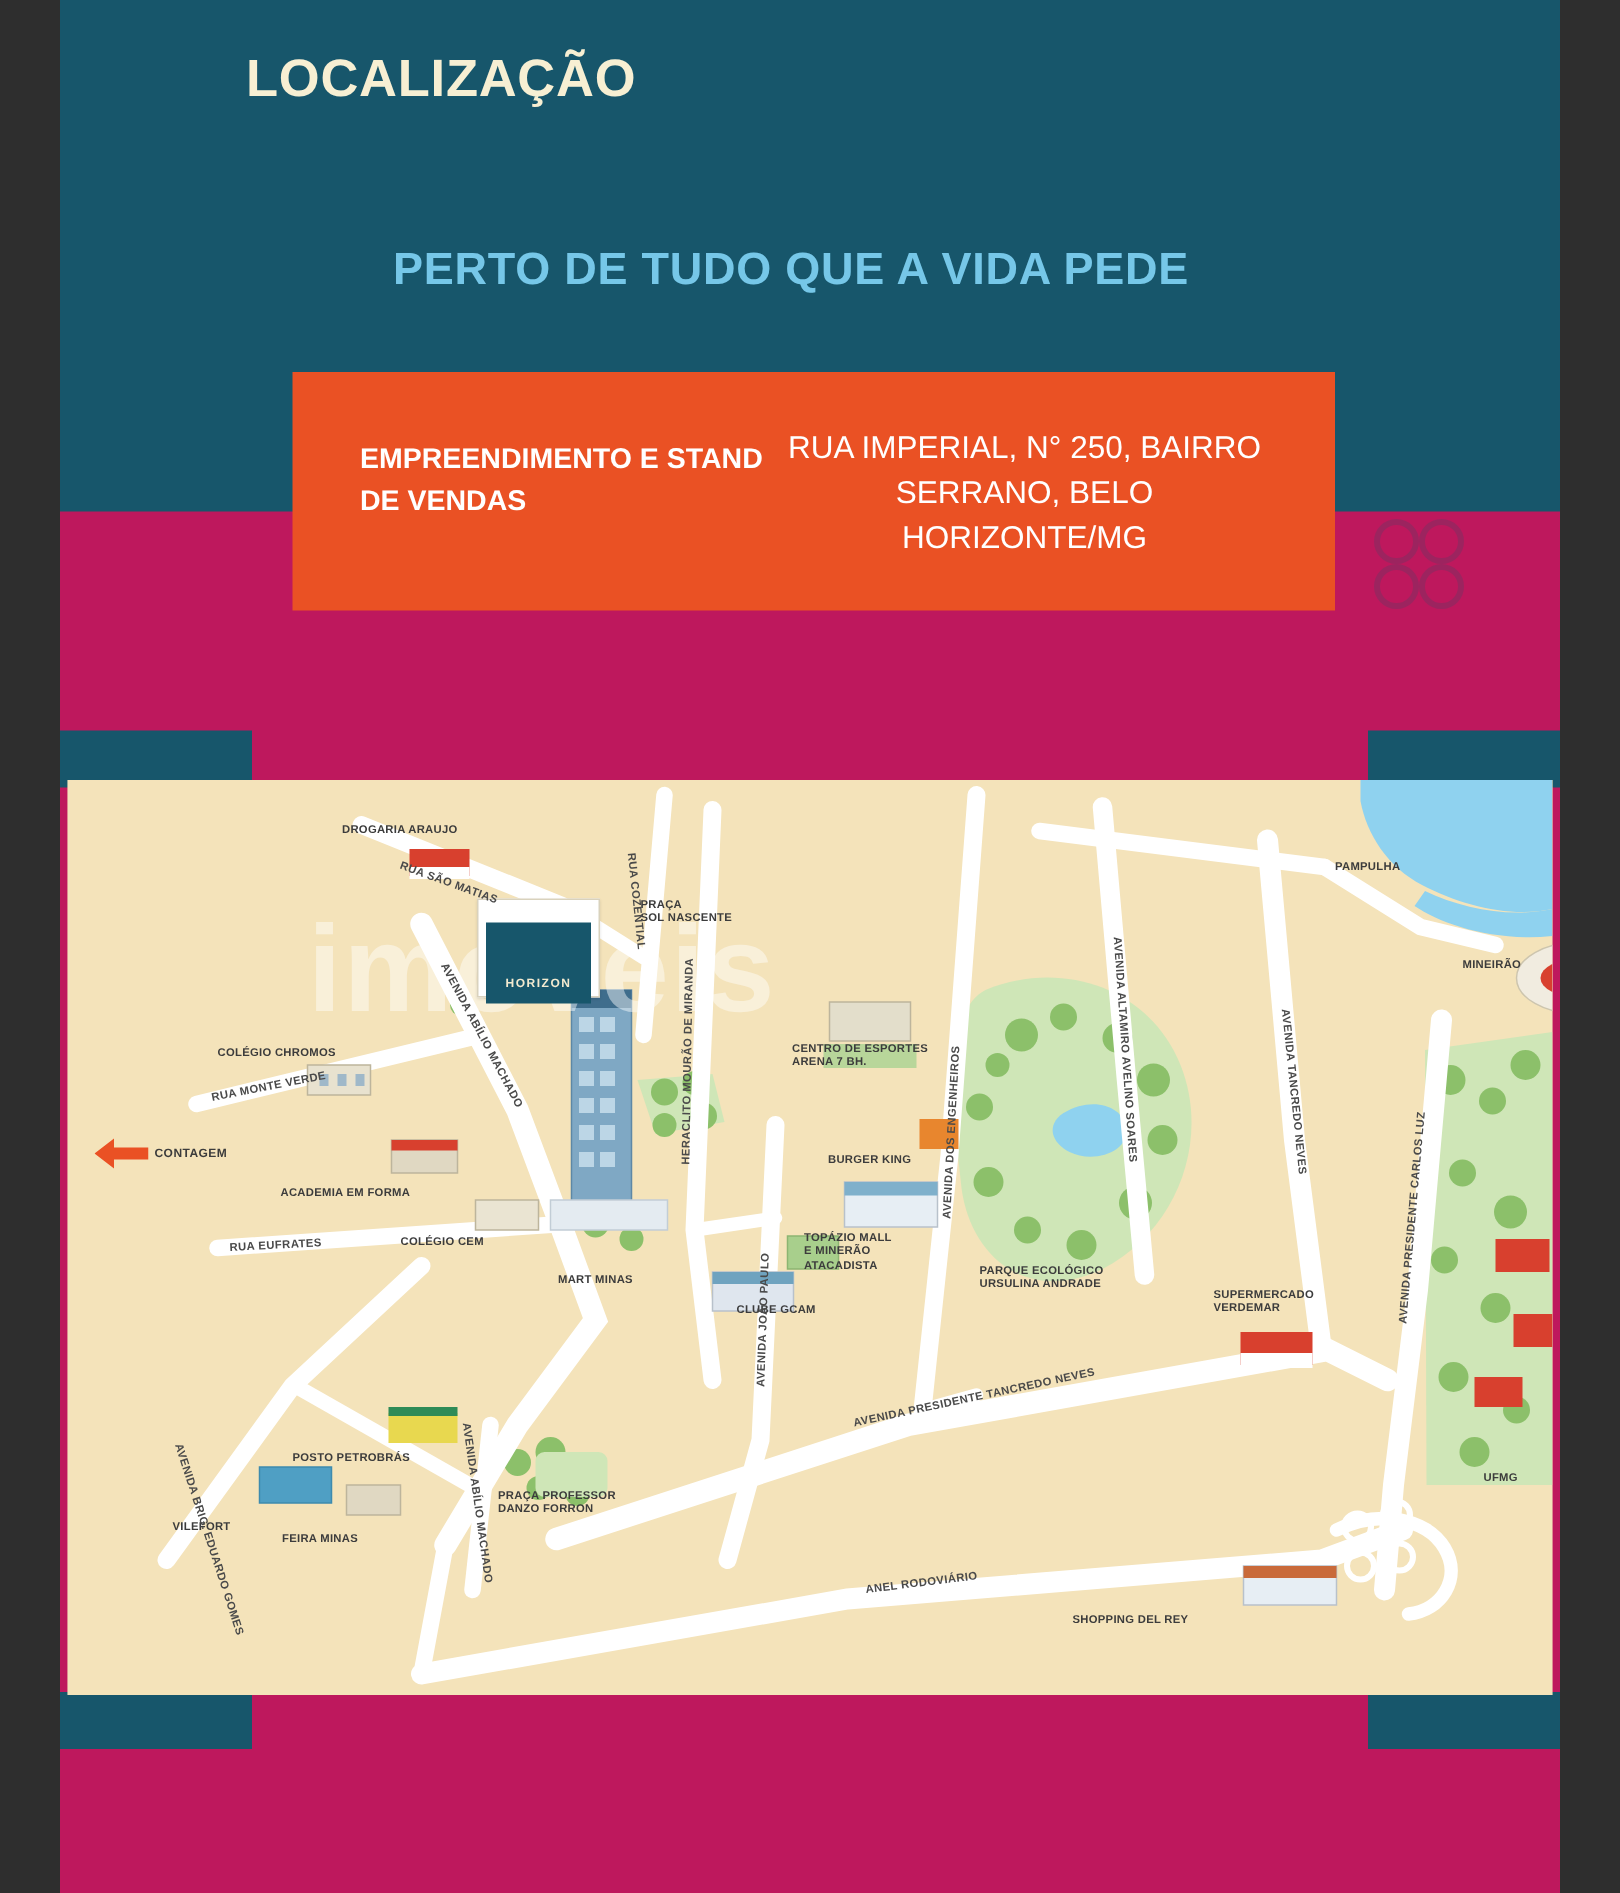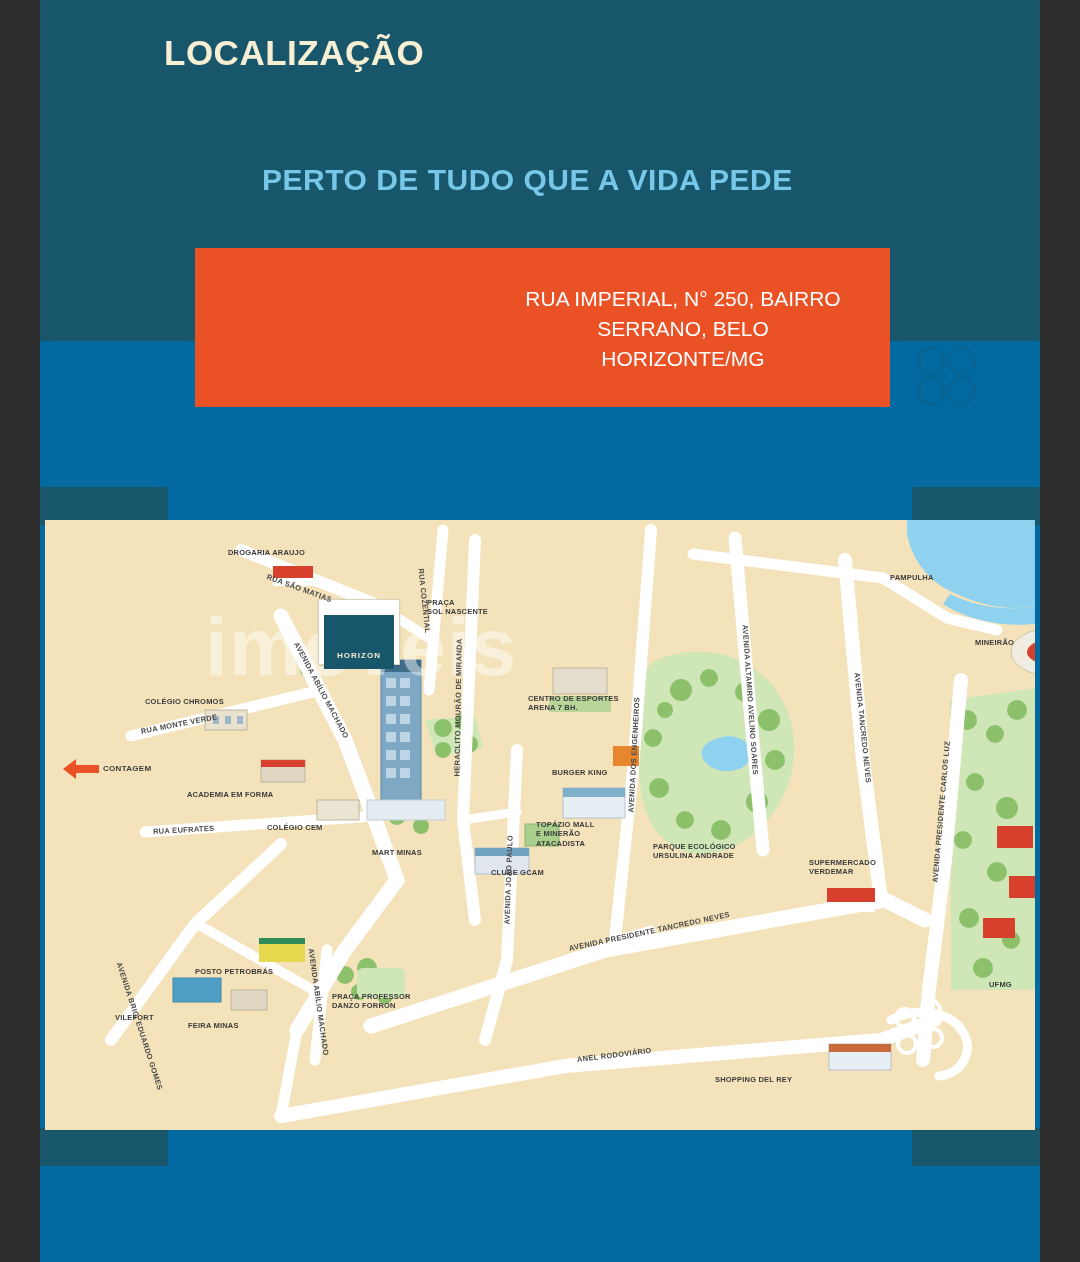--- a/index.html
+++ b/index.html
@@ -32,21 +32,21 @@
     position: absolute;
     right: 0; top: 0;
     width: 40px; height: 1262px;
     background: #2e2e2e;
   }
   .slide {
     position: absolute;
     left: 40px; top: 0;
     width: 1000px;
     height: 1262px;
-    background: #0369a1;
+    background: #be185d;
     overflow: hidden;
   }
   
   .header-band {
     position: absolute;
     left: 0; top: 0;
     width: 1000px;
     height: 341px;
     background: #17566b;
   }
@@ -211,20 +211,22 @@
   <div class="backdrop-right"></div>
 
   <div class="slide">
 
     <div class="header-band"></div>
 
     <div class="header-title">LOCALIZAÇÃO</div>
     <div class="header-sub">PERTO DE TUDO QUE A VIDA PEDE</div>
 
     <div class="address-card">
+      <div class="address-label">EMPREENDIMENTO E
+STAND DE  VENDAS</div>
       <div class="address-value">RUA IMPERIAL,  N° 250,
 BAIRRO SERRANO,
 BELO HORIZONTE/MG</div>
     </div>
 
     <div class="logo-mark">
       <svg width="72" height="72" viewBox="0 0 72 72">
         <g fill="none" stroke="#17566b" stroke-width="4">
           <rect x="8" y="8" width="26" height="26" rx="13"></rect>
           <rect x="38" y="8" width="26" height="26" rx="13"></rect>

